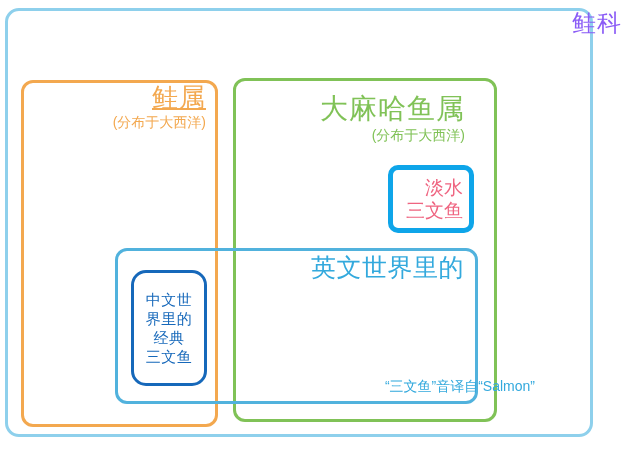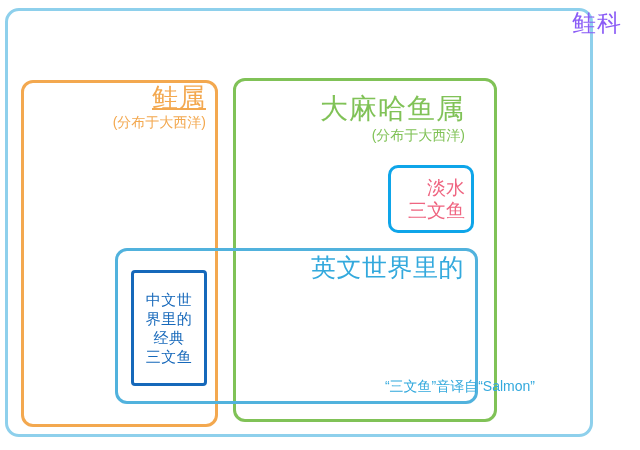--- a/index.html
+++ b/index.html
@@ -116,21 +116,21 @@
     line-height: 1.25;
     margin-top: 2px;
   }
 
   
   #freshwater-box {
     left: 388px;
     top: 165px;
     width: 86px;
     height: 68px;
-    border: 3px solid #0ea5e9;
+    border: 5px solid #0ea5e9;
     border-radius: 10px;
     z-index: 6;
     display: flex;
     flex-direction: column;
     align-items: flex-end;
     justify-content: center;
     padding: 0 6px 0 4px;
     color: #ef6581;
   }
   #freshwater-box .l {
@@ -183,21 +183,21 @@
     pointer-events: none;
   }
 
   
   #classic-box {
     left: 131px;
     top: 270px;
     width: 76px;
     height: 116px;
     border: 3px solid #1668ba;
-    border-radius: 4px;
+    border-radius: 15px;
     z-index: 8;
     display: flex;
     flex-direction: column;
     align-items: center;
     justify-content: center;
     color: #1668ba;
   }
   #classic-box .l {
     font-size: 15px;
     line-height: 1.28;

